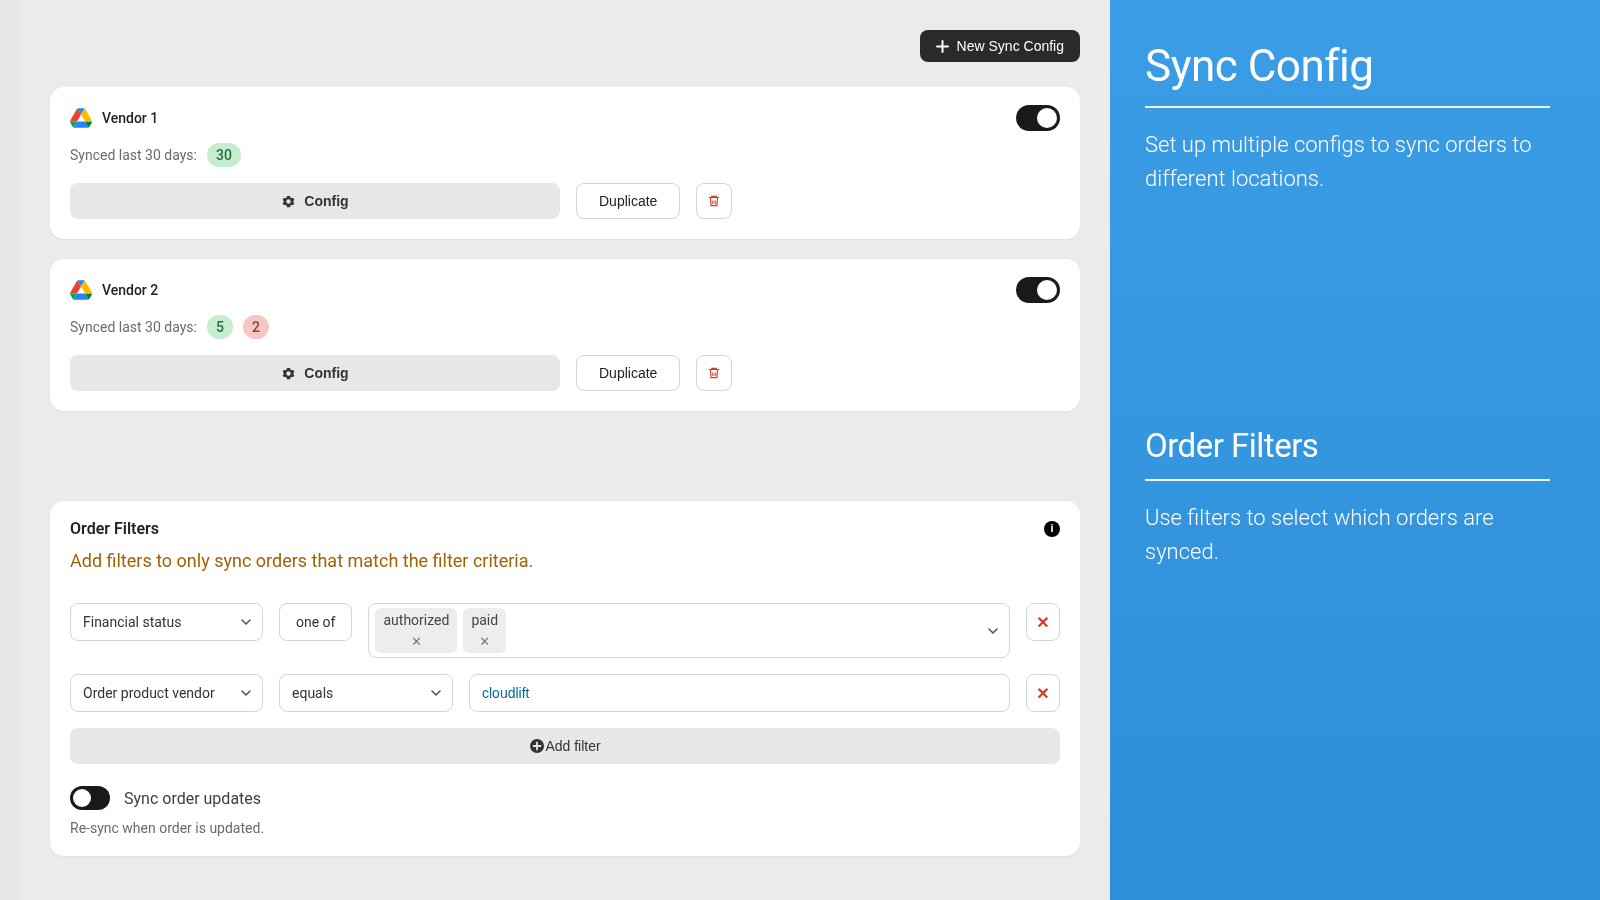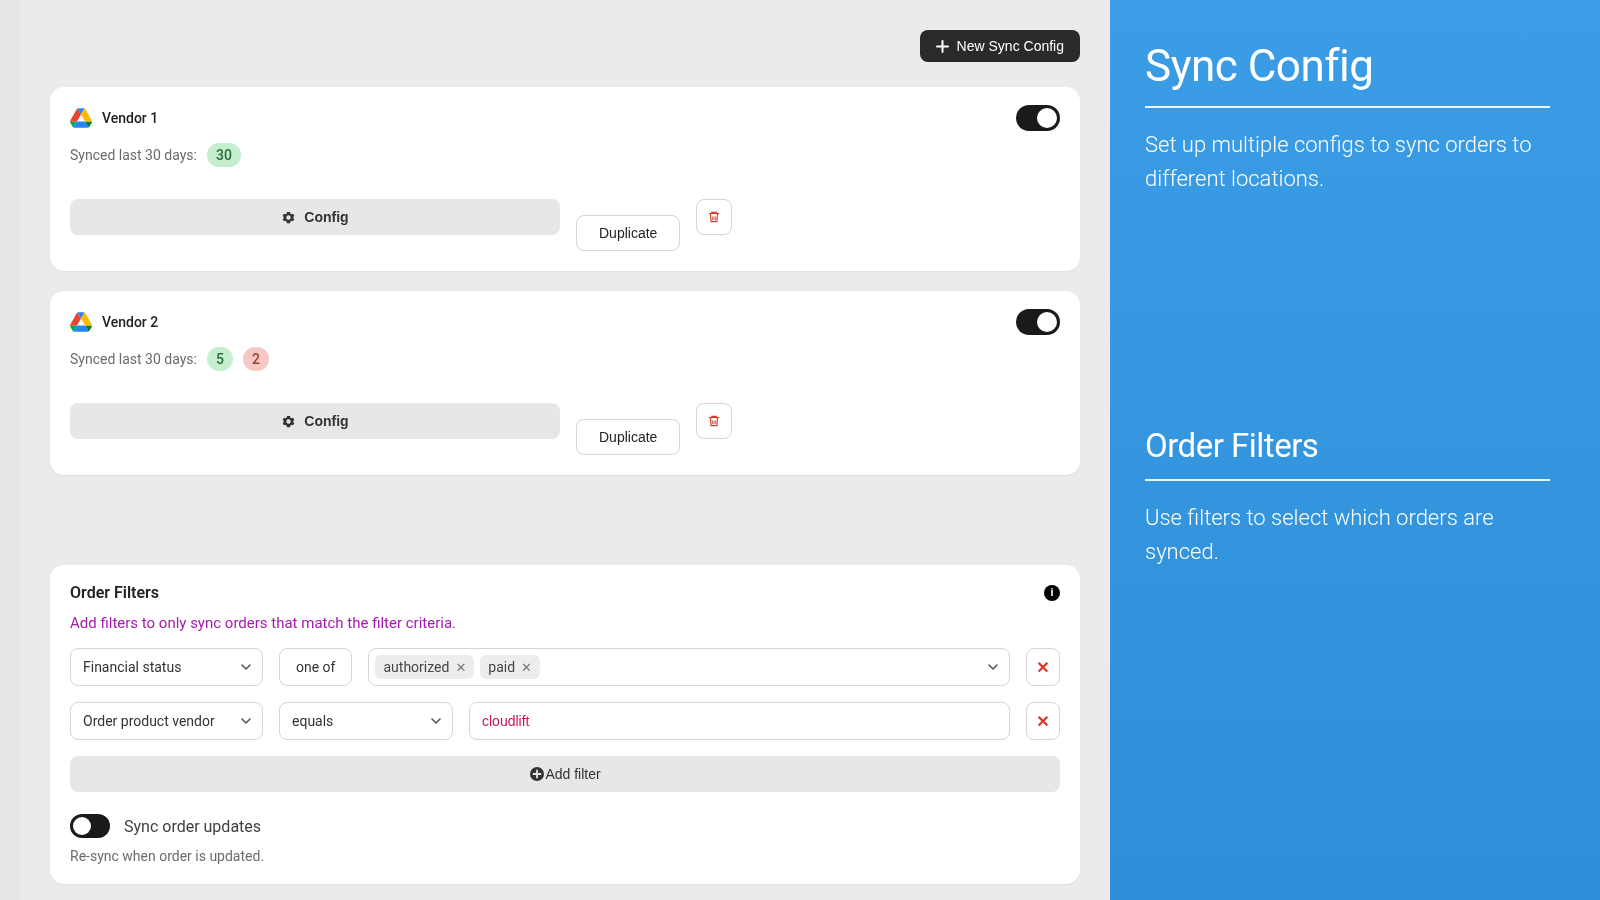--- a/index.html
+++ b/index.html
@@ -25,44 +25,44 @@
   .toggle { width: 44px; height: 26px; background: #1a1a1a; border-radius: 13px; position: relative; cursor: pointer; }
   .toggle .knob { width: 20px; height: 20px; background: #fff; border-radius: 50%; position: absolute; top: 3px; right: 3px; }
 
   .sync-row { margin-top: 12px; display: flex; align-items: center; gap: 10px; color: #6b6b6b; font-size: 14px; }
   .badge { display: inline-flex; align-items: center; justify-content: center; min-width: 26px; height: 24px; border-radius: 12px; padding: 0 9px; font-size: 14px; font-weight: 500; }
   .badge.green { background: #c5eecf; color: #2d6a3b; }
   .badge.red { background: #f6c8c3; color: #9b3a33; }
 
   .btn-row { margin-top: 16px; display: flex; gap: 16px; align-items: center; }
   .btn-config { flex: 0 0 490px; background: #e7e7e7; border: none; border-radius: 8px; height: 36px; color: #333; font-size: 14px; font-weight: 700; display: inline-flex; align-items: center; justify-content: center; gap: 8px; cursor: pointer; }
-  .btn-outline { background: #fff; border: 1px solid #d6d6d6; border-radius: 8px; height: 36px; padding: 0 22px; font-size: 14px; font-weight: 500; color: #222; cursor: pointer; margin-top: 32px; }
+  .btn-outline { background: #fff; border: 1px solid #d6d6d6; border-radius: 8px; height: 36px; padding: 0 22px; font-size: 14px; font-weight: 500; color: #222; cursor: pointer; }
   .btn-icon { background: #fff; border: 1px solid #d6d6d6; border-radius: 8px; height: 36px; width: 36px; display: inline-flex; align-items: center; justify-content: center; cursor: pointer; }
   .btn-icon svg { color: #d93a2b; }
 
   
   .filters-card { margin-top: 90px; }
   .filters-head { display: flex; justify-content: space-between; align-items: center; }
   .filters-title { font-size: 16px; font-weight: 600; color: #222; }
   .info-icon { width: 16px; height: 16px; border-radius: 50%; background: #000; color: #fff; font-size: 11px; font-weight: 700; display: inline-flex; align-items: center; justify-content: center; cursor: pointer; }
-  .filters-desc { color: #a21caf; font-size: 15px; margin-top: 12px; margin-bottom: 16px; }
+  .filters-desc { color: #a16207; font-size: 18px; margin-top: 12px; margin-bottom: 32px; }
 
   .filter-row { display: flex; gap: 16px; margin-bottom: 16px; }
   .select { position: relative; background: #fff; border: 1px solid #d6d6d6; border-radius: 8px; height: 38px; padding: 0 34px 0 12px; display: flex; align-items: center; font-size: 14px; color: #333; cursor: pointer; }
   .select.w1 { width: 193px; }
   .select.w2 { width: 174px; }
   .select .chev { position: absolute; right: 10px; top: 50%; transform: translateY(-50%); color: #555; }
   .chip-static { background: #fff; border: 1px solid #d6d6d6; border-radius: 8px; height: 38px; padding: 0 16px; display: flex; align-items: center; font-size: 14px; color: #333; }
 
   .tag-input { flex: 1; background: #fff; border: 1px solid #d6d6d6; border-radius: 8px; min-height: 38px; padding: 4px 34px 4px 6px; display: flex; align-items: center; gap: 6px; position: relative; cursor: text; }
   .tag-input .chev { position: absolute; right: 10px; top: 50%; transform: translateY(-50%); color: #555; }
-  .tag { background: #eceded; border-radius: 6px; padding: 4px 8px; font-size: 14px; color: #444; display: inline-flex; align-items: center; gap: 6px; }
+  .tag { background: #eceded; border-radius: 6px; padding: 4px 8px; font-size: 14px; color: #444; display: inline-flex; align-items: center; gap: 6px; flex-direction: column; }
   .tag .x { color: #777; cursor: pointer; font-size: 13px; }
 
-  .text-input { flex: 1; background: #fff; border: 1px solid #d6d6d6; border-radius: 8px; height: 38px; padding: 0 12px; font-size: 14px; color: #be185d; }
+  .text-input { flex: 1; background: #fff; border: 1px solid #d6d6d6; border-radius: 8px; height: 38px; padding: 0 12px; font-size: 14px; color: #0369a1; }
 
   .btn-del { background: #fff; border: 1px solid #d6d6d6; border-radius: 8px; height: 38px; width: 34px; display: inline-flex; align-items: center; justify-content: center; cursor: pointer; color: #d93a2b; font-size: 16px; font-weight: 700; }
 
   .btn-addfilter { width: 100%; background: #e7e7e7; border: none; border-radius: 8px; height: 36px; color: #333; font-size: 14px; font-weight: 500; display: inline-flex; align-items: center; justify-content: center; cursor: pointer; }
 
   .sync-updates { margin-top: 22px; display: flex; align-items: center; gap: 14px; }
   .sync-updates .lbl { font-size: 16px; color: #404040; }
   .sync-note { margin-top: 10px; color: #6b6b6b; font-size: 14px; }
 
   .toggle-sm { width: 40px; height: 24px; background: #1a1a1a; border-radius: 12px; position: relative; cursor: pointer; }

